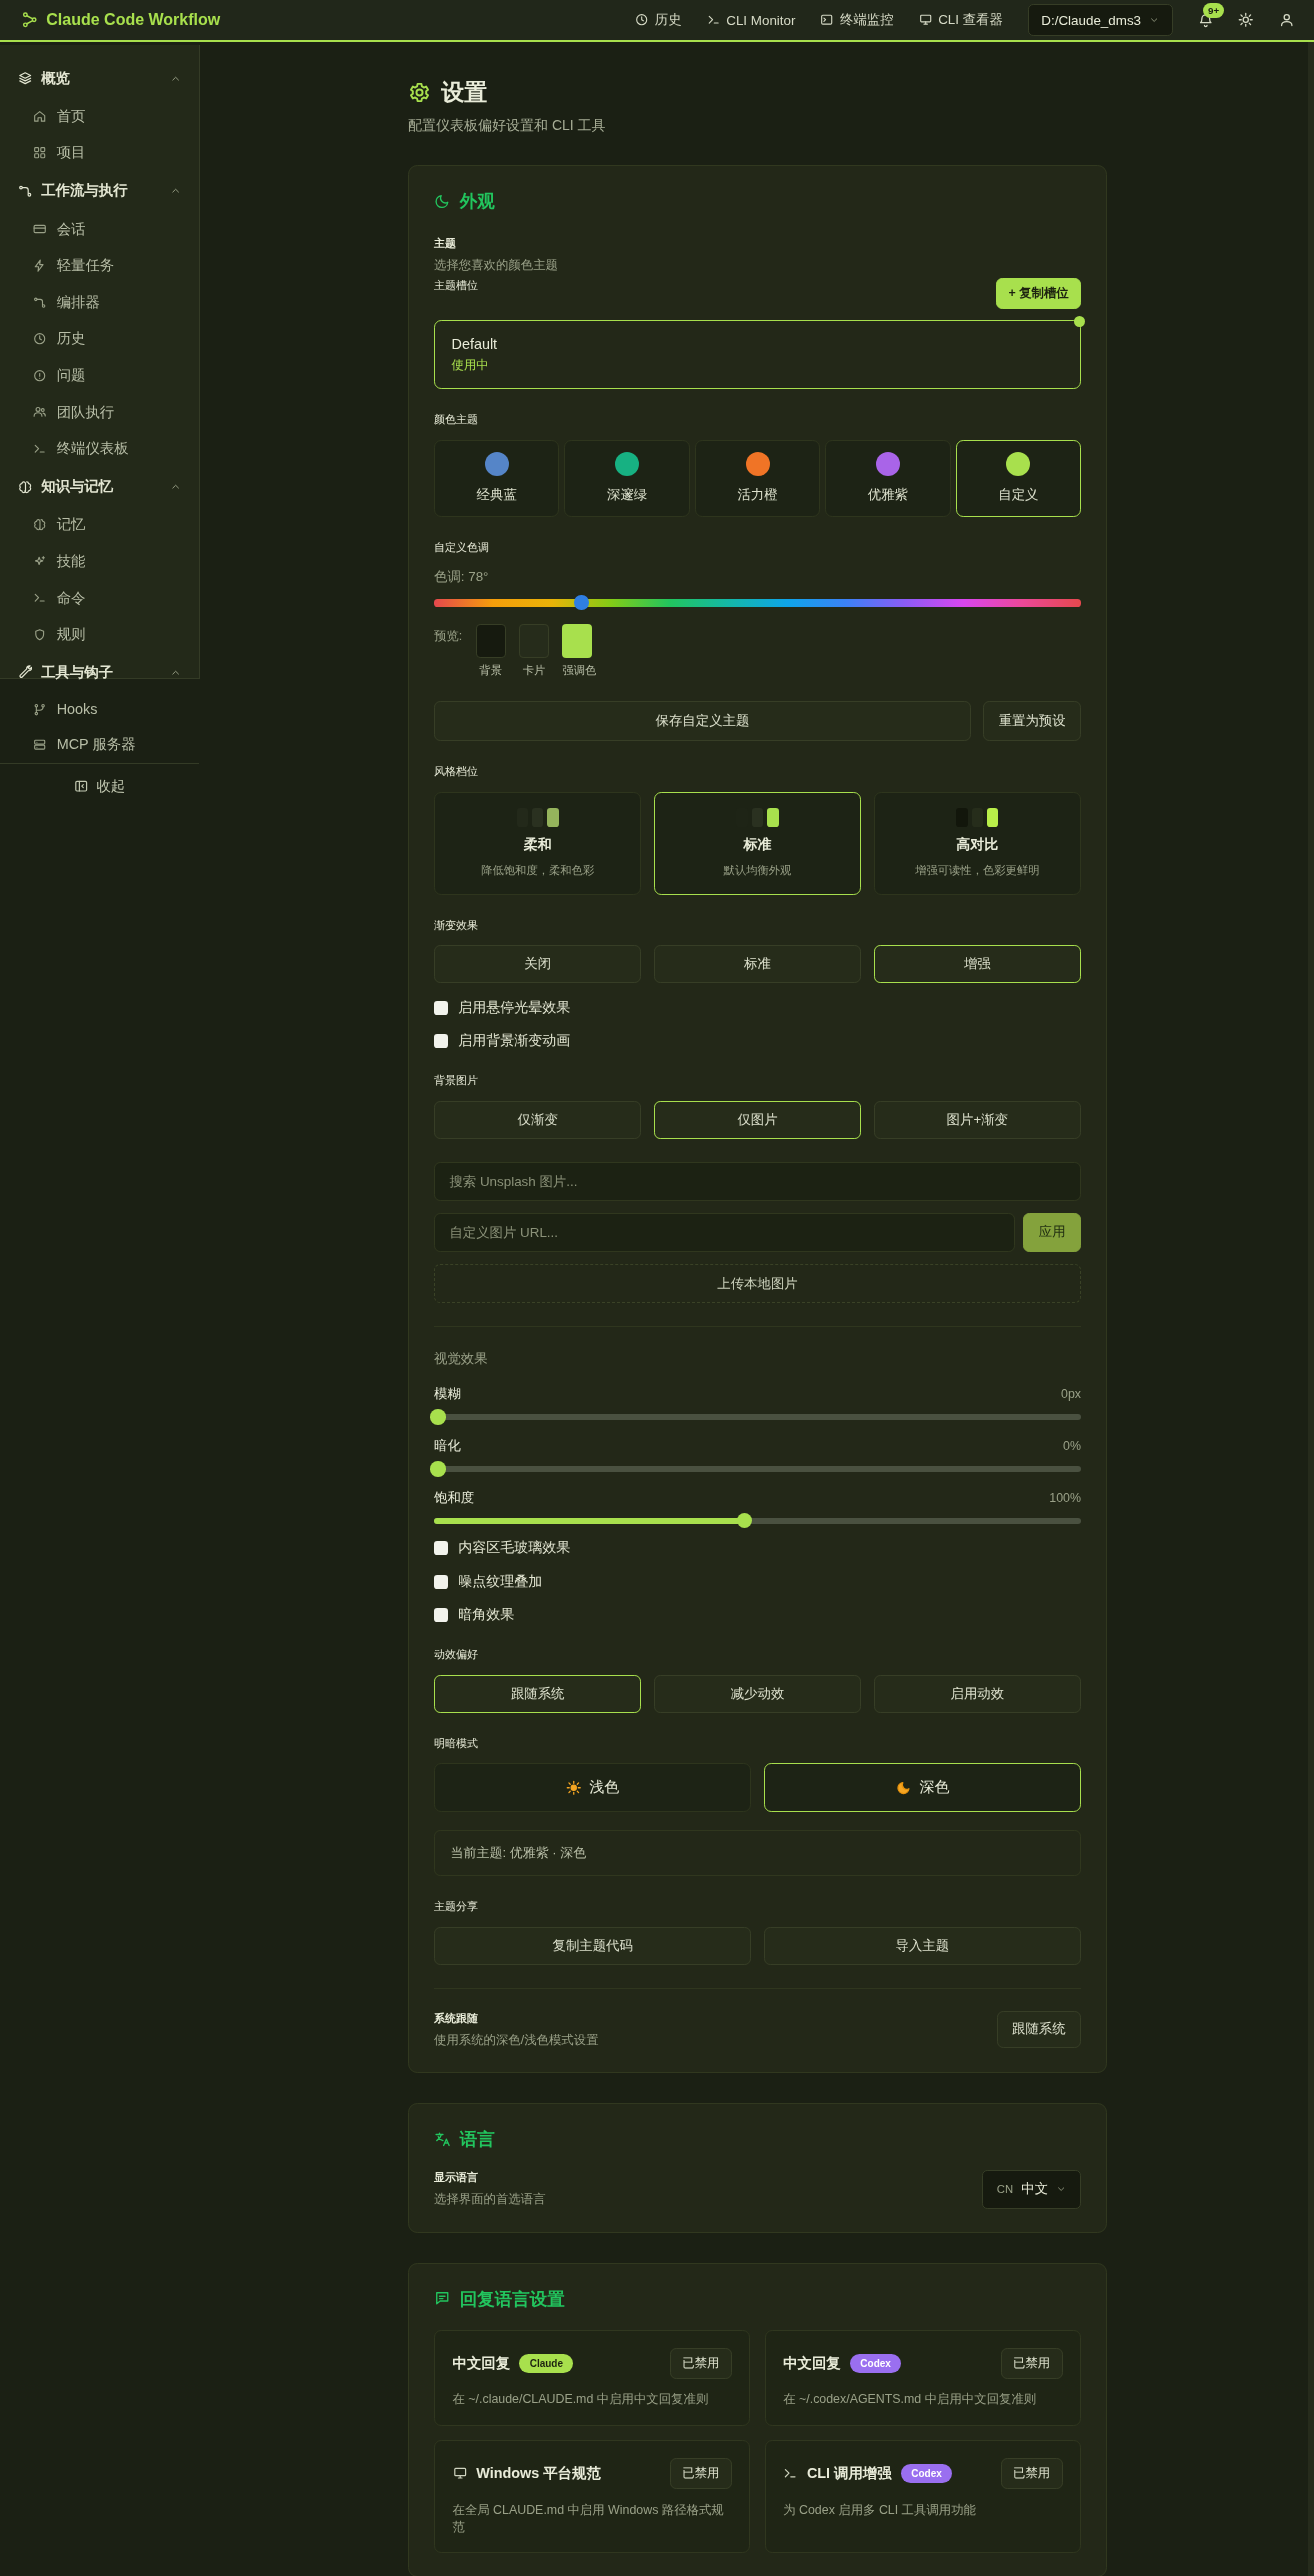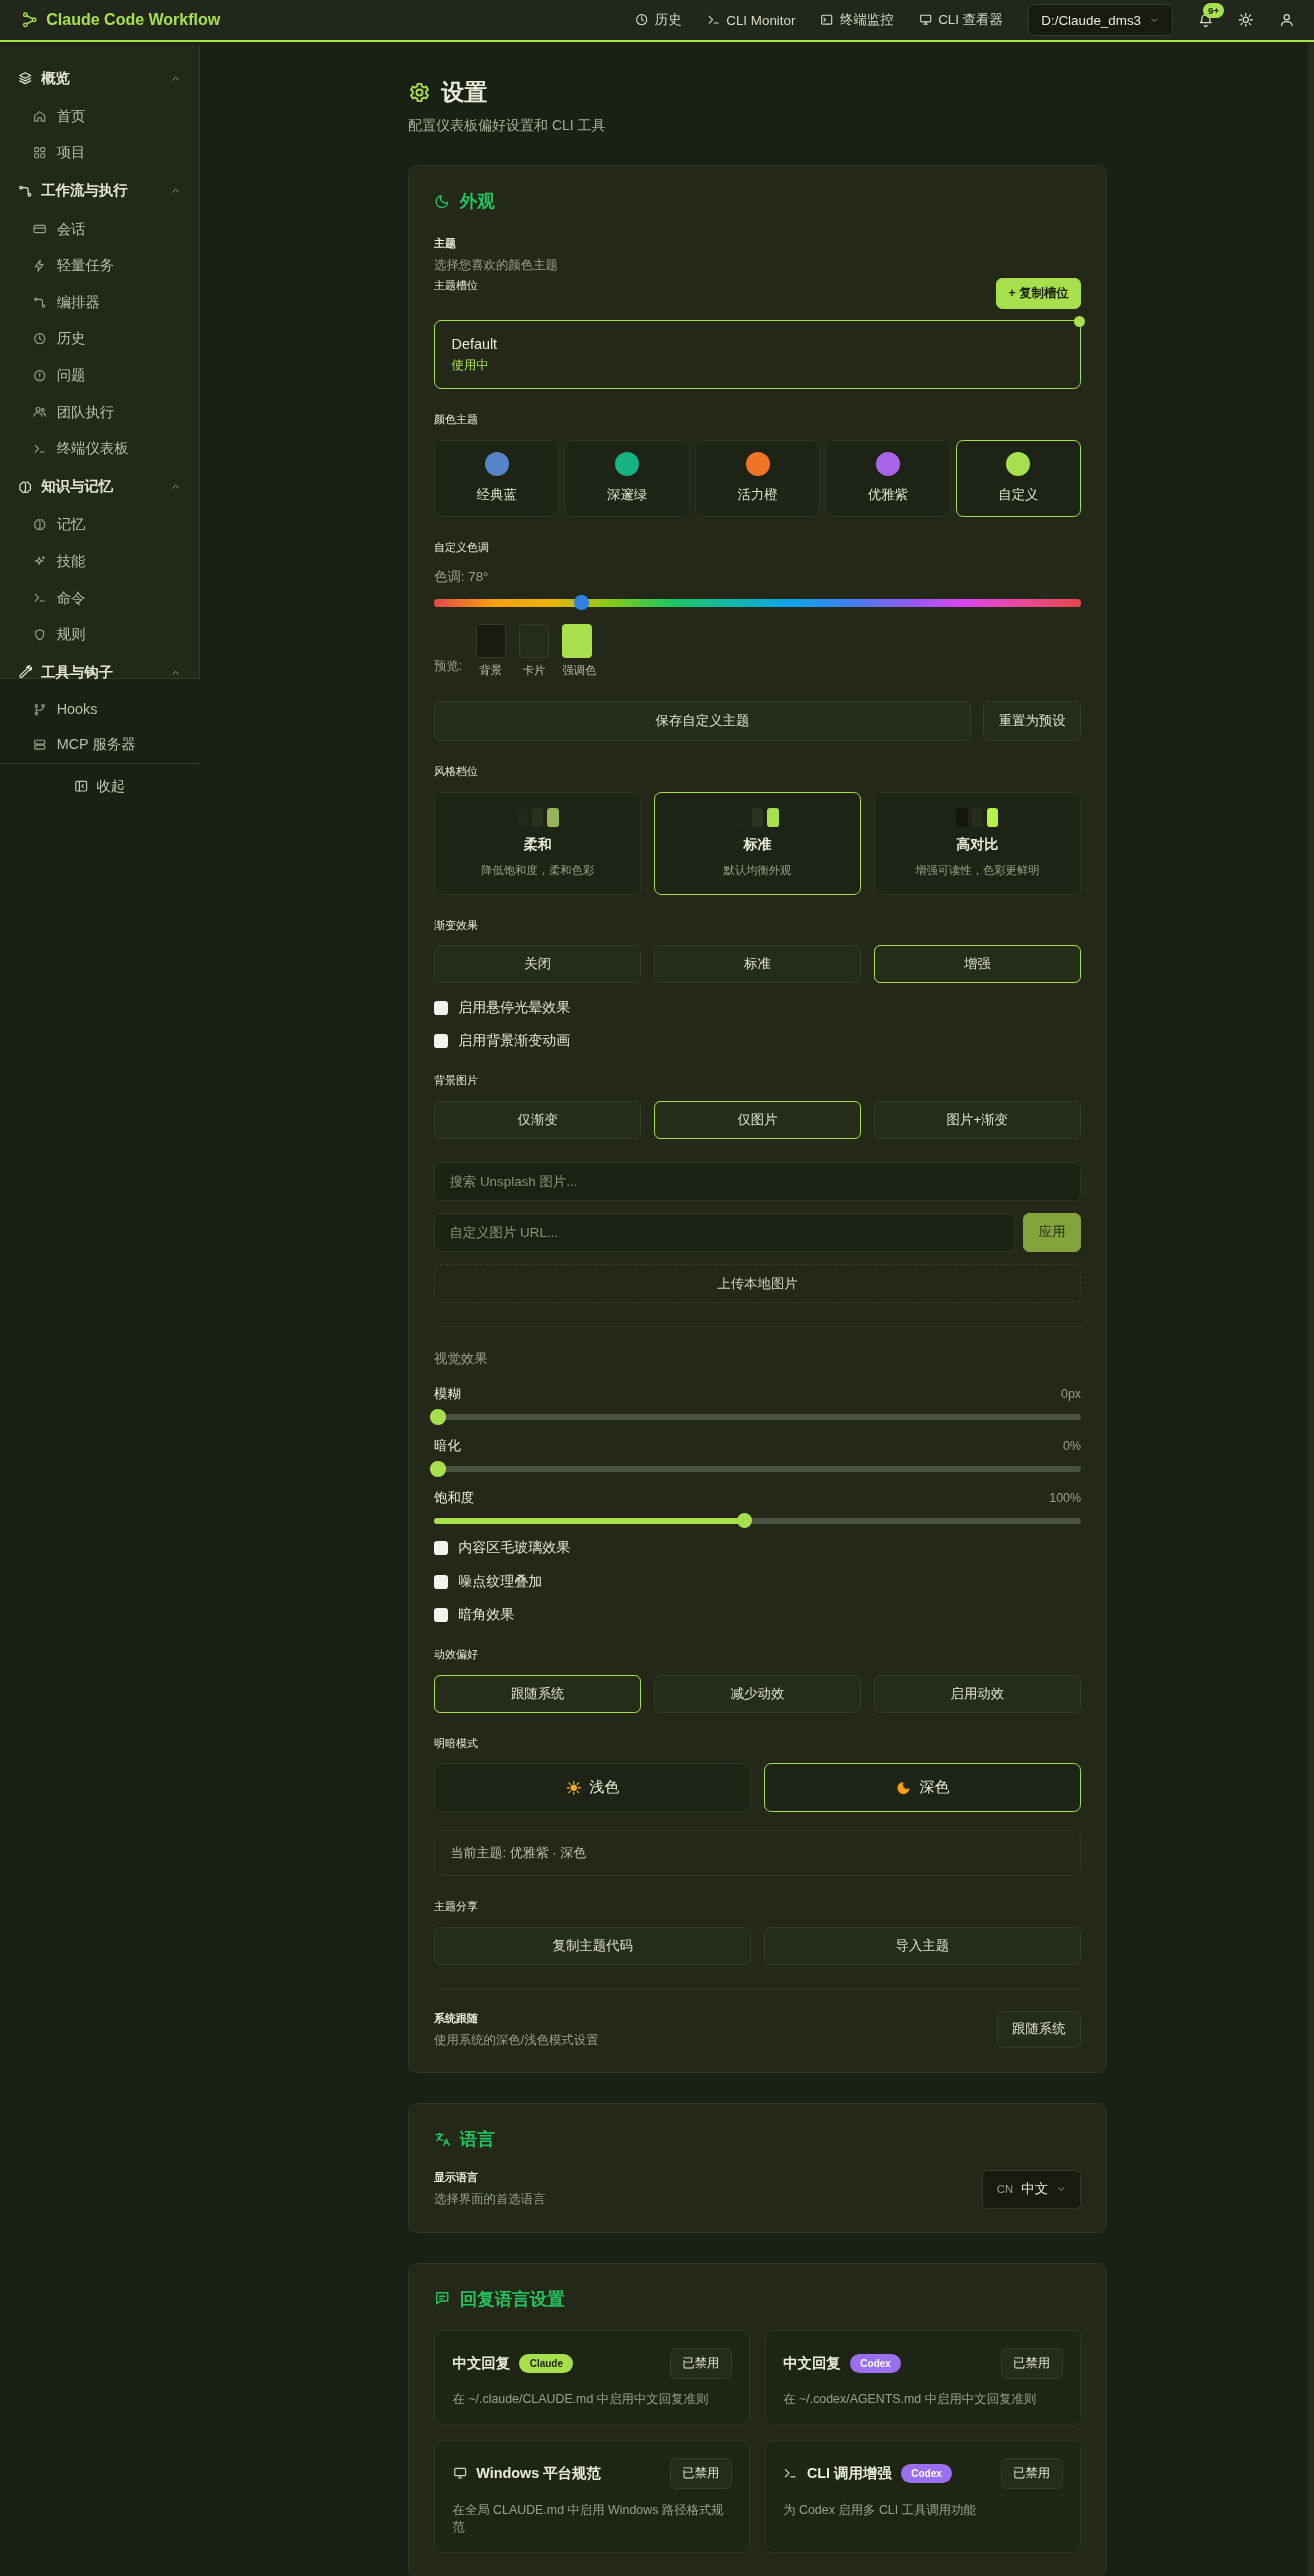--- a/index.html
+++ b/index.html
@@ -523,21 +523,21 @@
       </div>
     </div>
 
     <div class="sec">
       <div class="lbl" style="font-weight:normal">自定义色调</div>
       <div class="dim" style="margin-top:13.4px;font-size:13.4px">色调: 78°</div>
       <div class="hue-track">
         <span class="hue-thumb"></span>
       </div>
       <div class="preview-row">
-        <span class="dim" style="margin-bottom:3px">预览:</span>
+        <span class="dim" style="margin-bottom:33px">预览:</span>
         <div>
           <div class="sw" style="background: rgb(22, 26, 15);"></div>
           <div class="swlabel">背景</div>
         </div>
         <div>
           <div class="sw" style="background: rgb(38, 44, 27);"></div>
           <div class="swlabel">卡片</div>
         </div>
         <div>
           <div class="sw" style="border: none; background: rgb(168, 224, 77);"></div>

